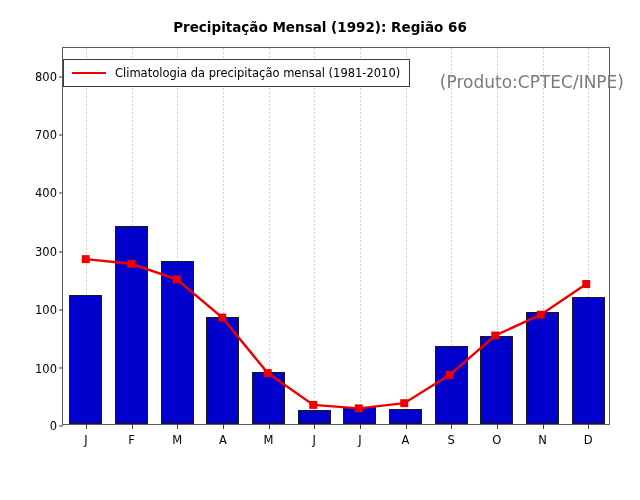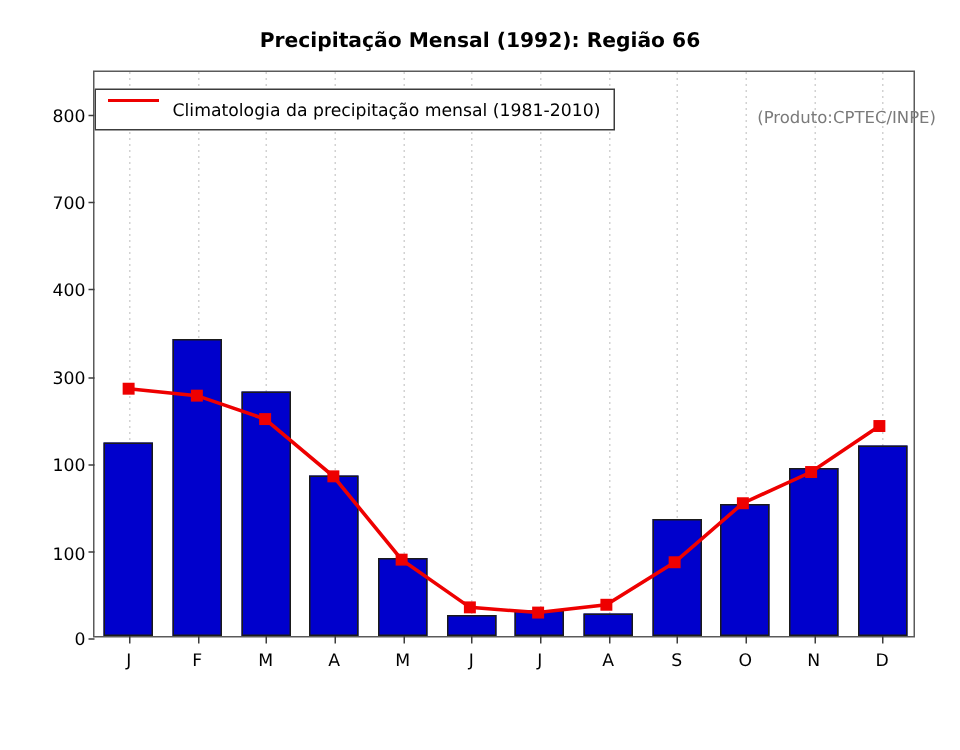--- a/index.html
+++ b/index.html
@@ -49,27 +49,27 @@
   }
   #xlabel{
     position:absolute;left:62px;width:548px;top:462px;text-align:center;
     font-size:12px;font-weight:bold;color:#000;
   }
 
   
   #legend{
     position:absolute;left:63px;top:59px;
     background:#fff;border:1px solid #3c3c3c;
-    padding:6px 9px 6px 8px;display:flex;gap:9px;
+    padding:6px 9px 6px 8px;display:flex;align-items:center;gap:9px;
   }
   #legend-swatch{display:block;width:34px;height:0;border-top:2px solid #ee0000;}
   #legend-label{font-size:11.5px;color:#000;white-space:nowrap;}
 
   #source-note{
-    position:absolute;right:16px;top:72px;font-size:11px;color:#7a7a7a;white-space:nowrap;
+    position:absolute;right:16px;top:72px;font-size:17px;color:#7a7a7a;white-space:nowrap;
   }
 </style>
 </head>
 <body>
 
 <div id="fig">
 
   <div id="chart-title">Precipitação Mensal (1992): Região 66</div>
 
   <div id="ylabel">Precipitação mensal (mm)</div>

